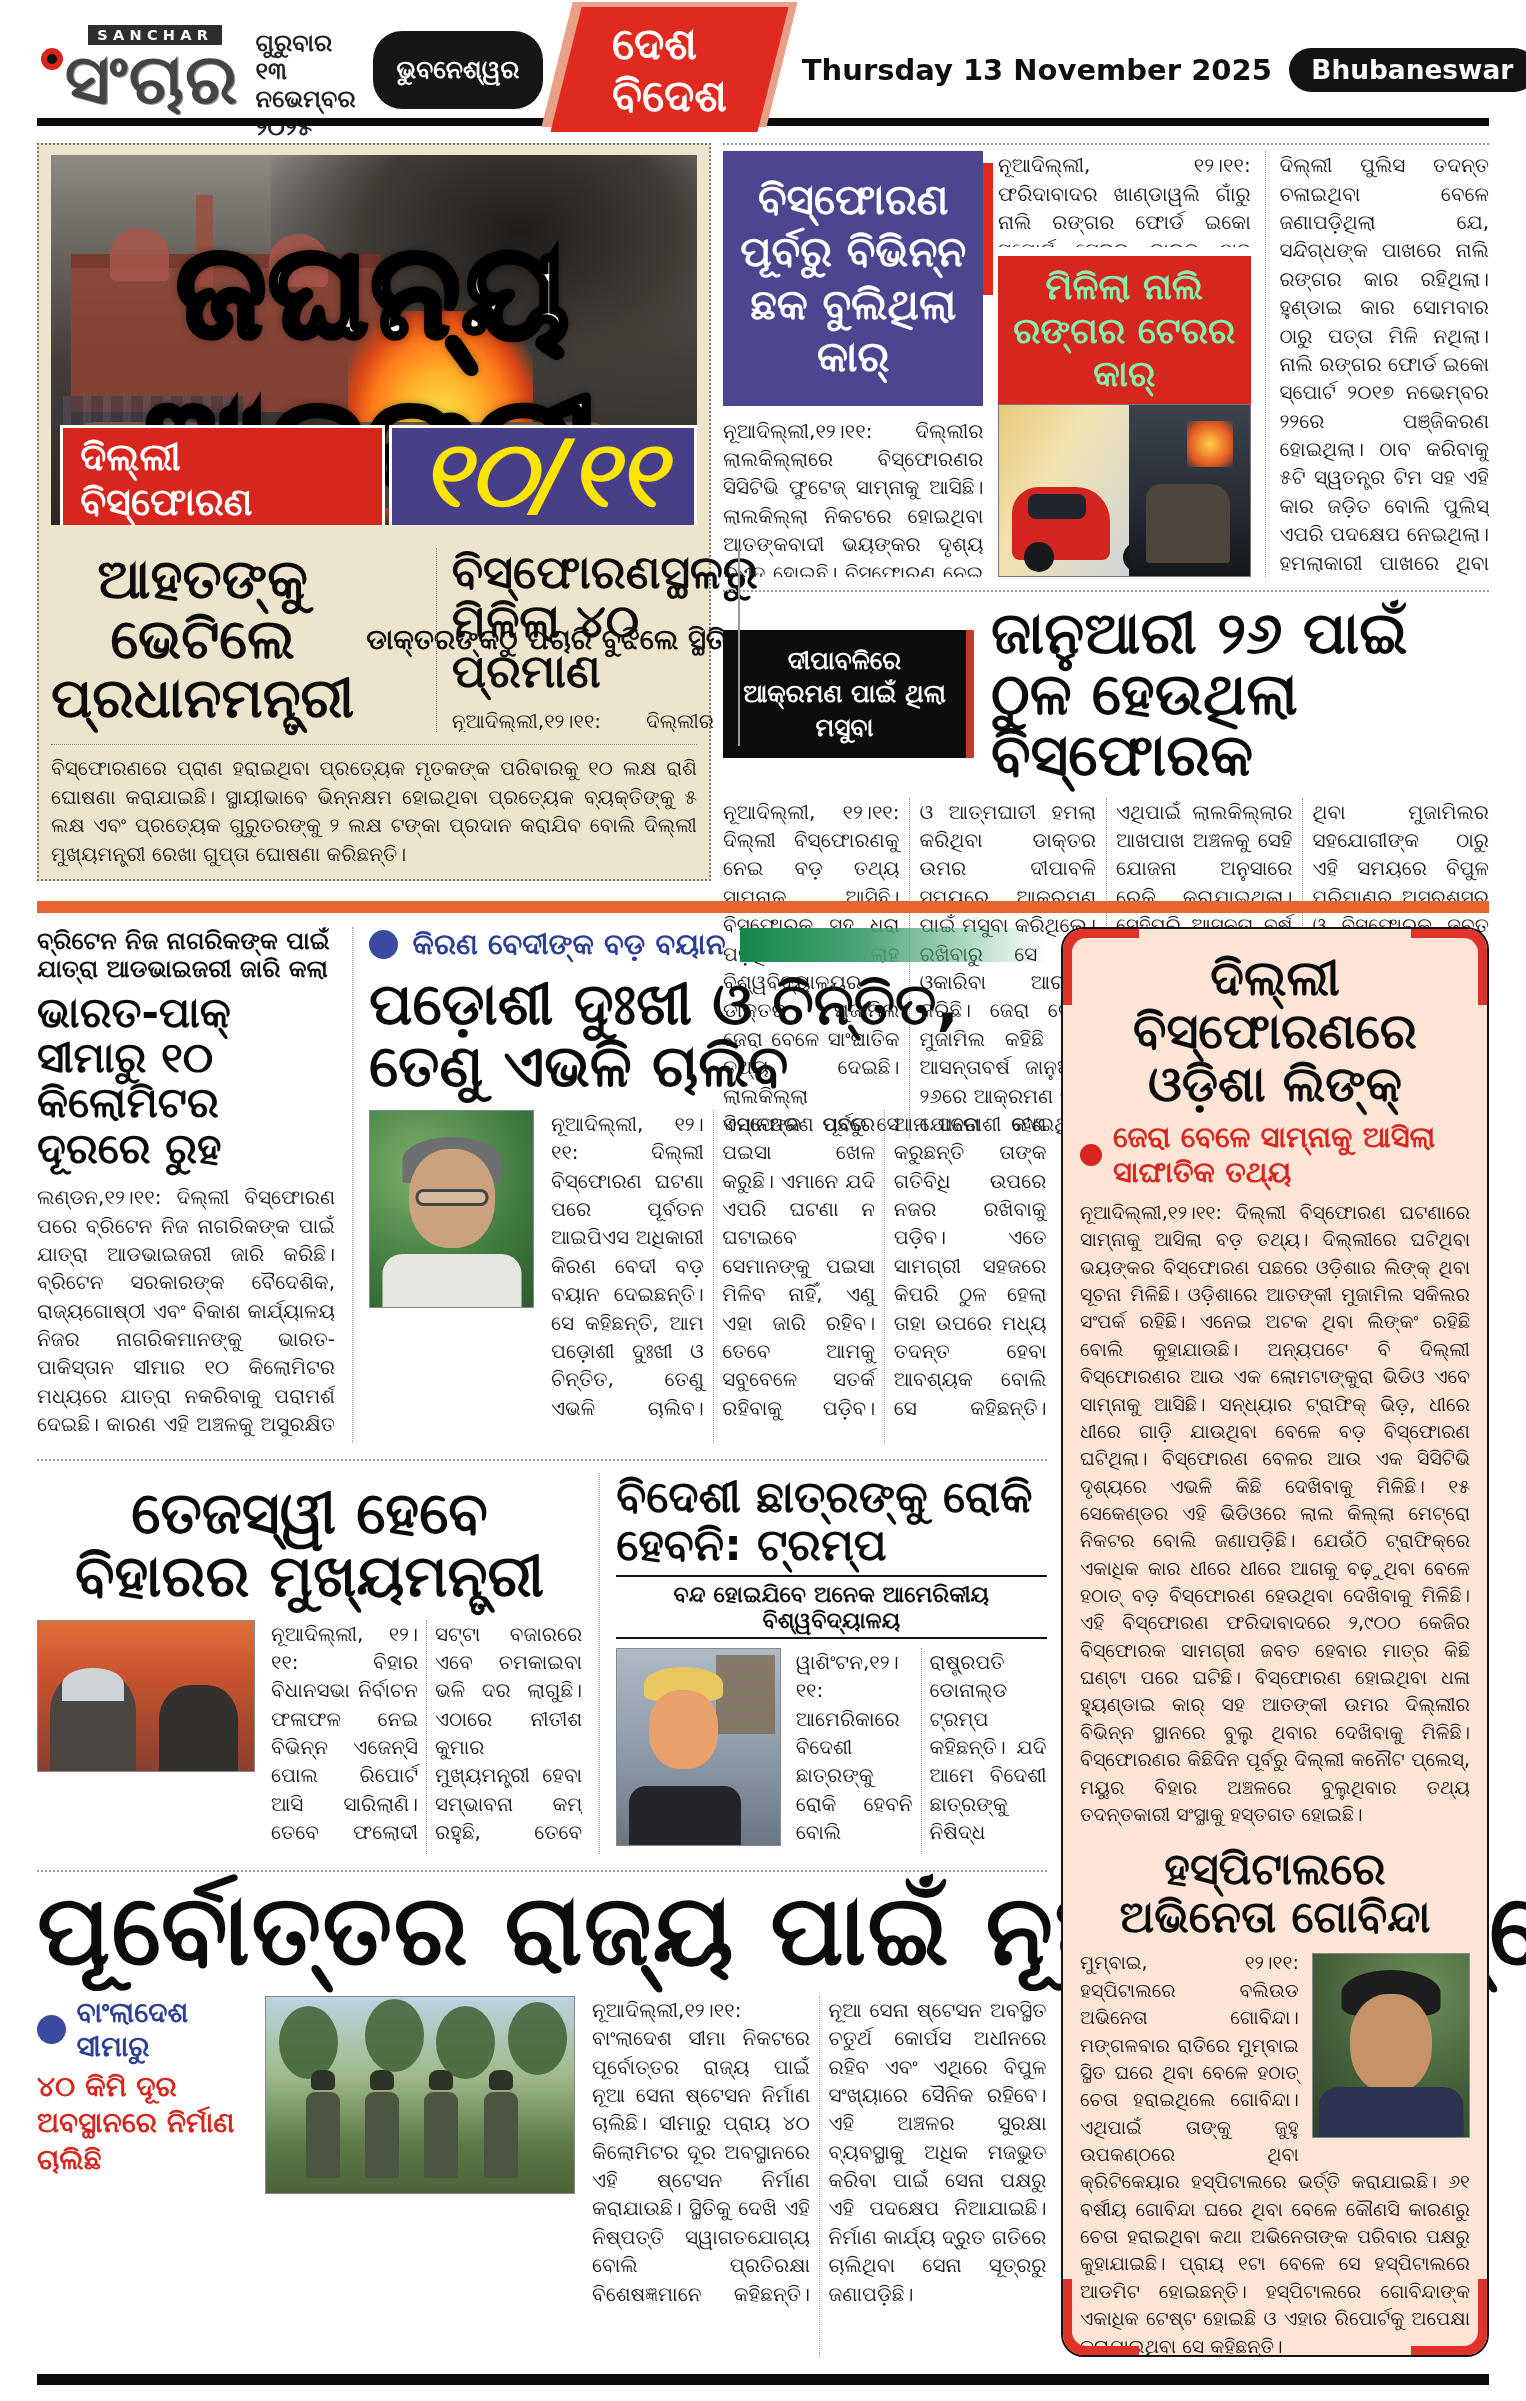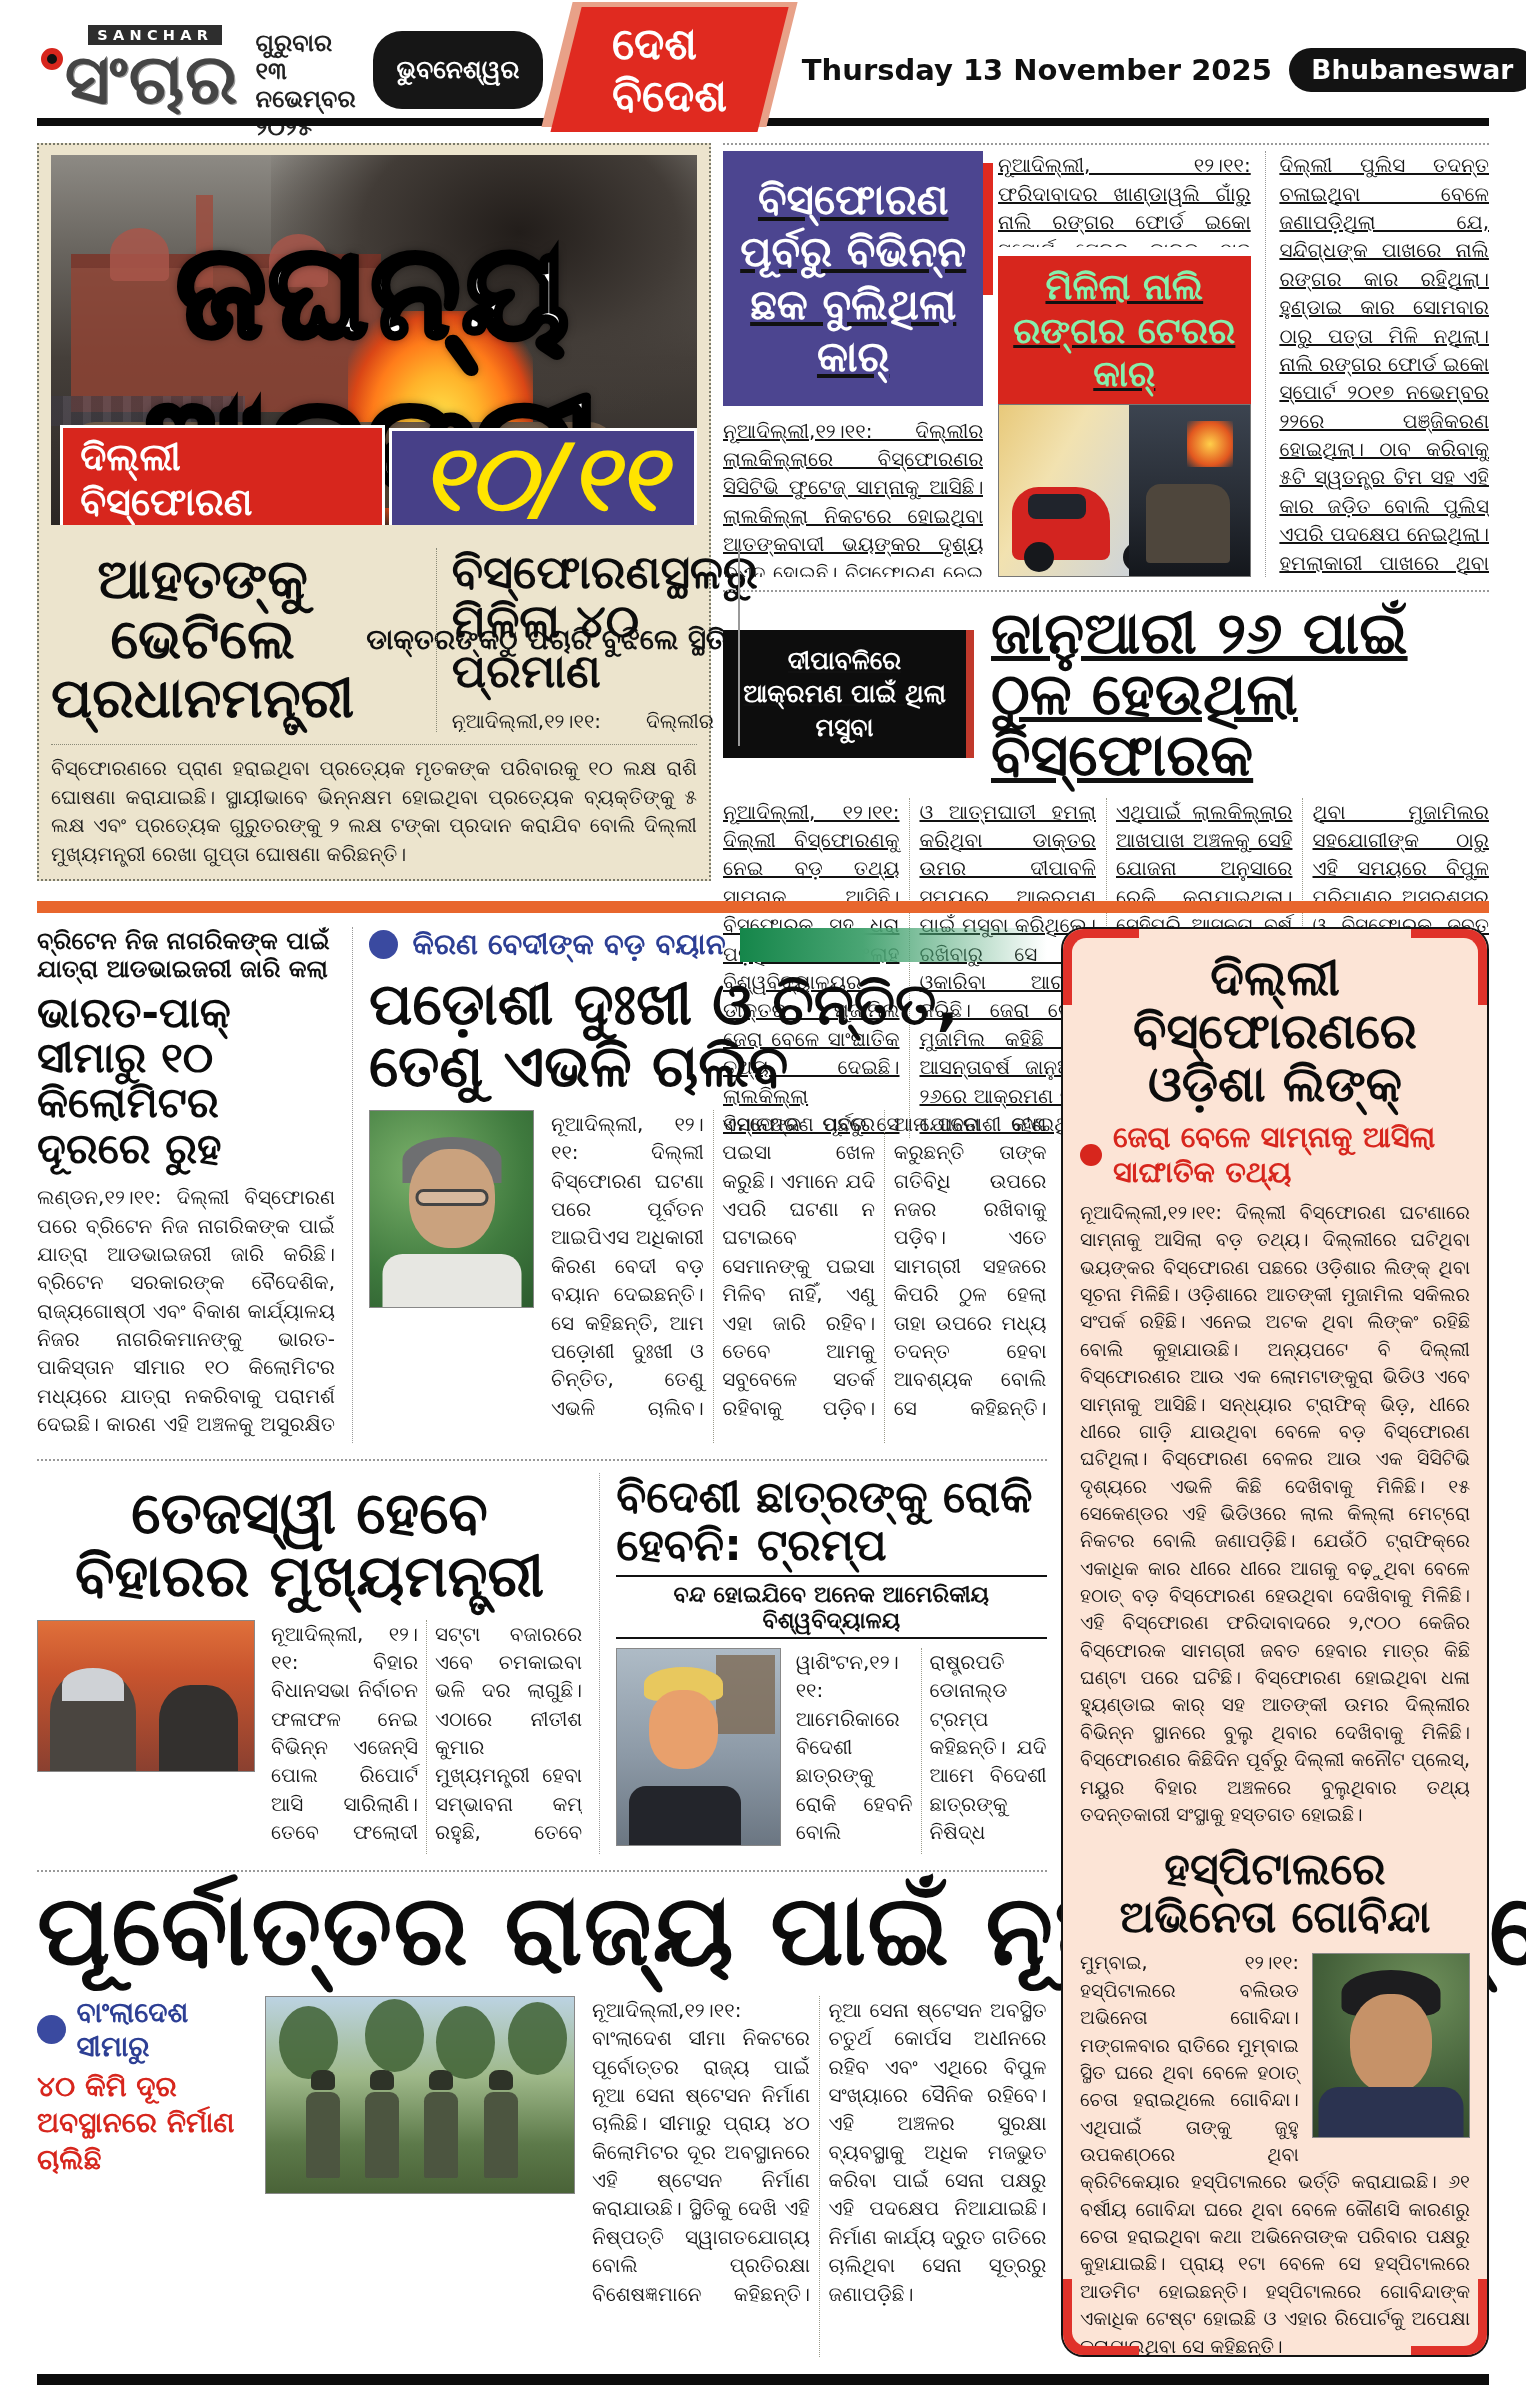--- a/index.html
+++ b/index.html
@@ -45,39 +45,39 @@
   .minaret { position:absolute; left:145px; top:40px; width:17px; height:92px; background:#9c4d40; opacity:.85; }
   .fire { position:absolute; left:46%; top:42%; width:185px; height:218px;
     background:radial-gradient(ellipse at center,#ffe24a 0%,#ffb32a 30%,#ff7c1a 52%,#d94616 68%,rgba(217,70,22,0) 82%); }
   .car-burnt { position:absolute; bottom:17px; height:86px; background:linear-gradient(180deg,#6d5a47,#4a3b2d); border-radius:24px 30px 6.6px 6.6px; }
   .car-burnt:after { content:""; position:absolute; left:12%; top:8px; width:70%; height:26.4px; background:#2d2520; border-radius:9.2px; }
   .c1 { left:20px; width:198px; } .c2 { left:277px; width:218px; } .c3 { right:79px; width:238px; }
   .crowd { position:absolute; left:0; bottom:99px; width:30%; height:30px; background:repeating-linear-gradient(90deg,#3d3a44 0 12px,#55505c 12px 20px); opacity:.6; }
   .hero-headline { position:absolute; top:61px; left:0; width:100%; text-align:center;
     font-size:129px; font-weight:900; color:#fff; letter-spacing:2.6px;
     -webkit-text-stroke:5.3px #000; text-shadow:0 0 9.2px rgba(0,0,0,.65); }
-  .tag-row { position:absolute; left:9.2px; bottom:-9.2px; display:flex; align-items:flex-end; gap:4px;margin-top:16px; }
+  .tag-row { position:absolute; left:9.2px; bottom:-9.2px; display:flex; align-items:flex-start; gap:4px;margin-top:16px; }
   .tag-red { background:#d7261d; border:3.3px solid #fff; color:#fff; font-size:38px; font-weight:900; padding:6.6px 17px; }
   .tag-score { background:#474088; border:3.3px solid #fff; color:#ffe400; font-size:92px; font-weight:900; font-style:italic; padding:1.3px 29px 6.6px 29px; line-height:1; }
   .lead-cols { display:flex; gap:17px; margin-top:22.4px; flex:1; min-height:0; }
   .col-pm { width:57%; display:flex; flex-direction:row; }
   .col-ev { width:43%; border-left:1.3px dotted #8a8a78; padding-left:14.5px; display:flex; flex-direction:column; }
   .pm-head { font-size:55px; text-align:center; margin-top:2.6px; }
   .green-sub { display:flex; align-items:center; gap:12px; margin:9.2px 0 8px 0; }
   .green-bar { flex:1; height:29px; }
   .gb-l { background:linear-gradient(90deg,rgba(24,138,75,0) 0%,#188a4b 45%,#188a4b 100%); }
   .gb-r { background:linear-gradient(270deg,rgba(24,138,75,0) 0%,#188a4b 45%,#188a4b 100%); }
   .green-sub .t { font-size:28px; font-weight:800; white-space:nowrap; }
   .photo-hospital { height:198px; position:relative; overflow:hidden;
     background:linear-gradient(180deg,#d8e8ea 0%,#c2d9dc 50%,#a7c5c9 100%); border:0.7px solid #999; }
   .ev-head { font-size:46px; margin-bottom:10.6px; }
   .lead-foot { border-top:1.3px dotted #8a8a78; margin-top:12px; padding-top:9.2px; }
 
   
-  .topright { flex:1; display:flex; flex-direction:column; border-top:2px dotted #999; padding-top:6.6px;text-decoration:underline; }
+  .topright { flex:1; display:flex; flex-direction:column; border-top:2px dotted #999; padding-top:6.6px; }
   .tr-rowA { display:flex; gap:14.5px; height:426px; }
   .tr-colA { width:34%; display:flex; flex-direction:column; }
   .navy-box { position:relative; background:#4c4590; color:#fff; text-align:center; font-size:42px; font-weight:900; line-height:1.25; padding:22.4px 12px; }
   .navy-box .redbar { position:absolute; right:-9.2px; top:12px; width:9.2px; height:132px; background:#e02a20; }
   .tr-colA .body-text { margin-top:10.6px; flex:1; overflow:hidden; }
   .tr-colB { width:33%; display:flex; flex-direction:column; }
   .redcar-card { margin-top:9.2px; }
   .redcar-title { background:#d7261d; color:#86efac; text-align:center; font-size:36px; font-weight:900; line-height:1.2; padding:9.2px 6.6px; }
   .photo-redcar { height:173px; display:flex; border:0.7px solid #777; }
   .prc-l { width:52%; position:relative; background:linear-gradient(120deg,#e8c97a 0%,#f2e2b0 40%,#cfd4d8 100%); overflow:hidden; }

